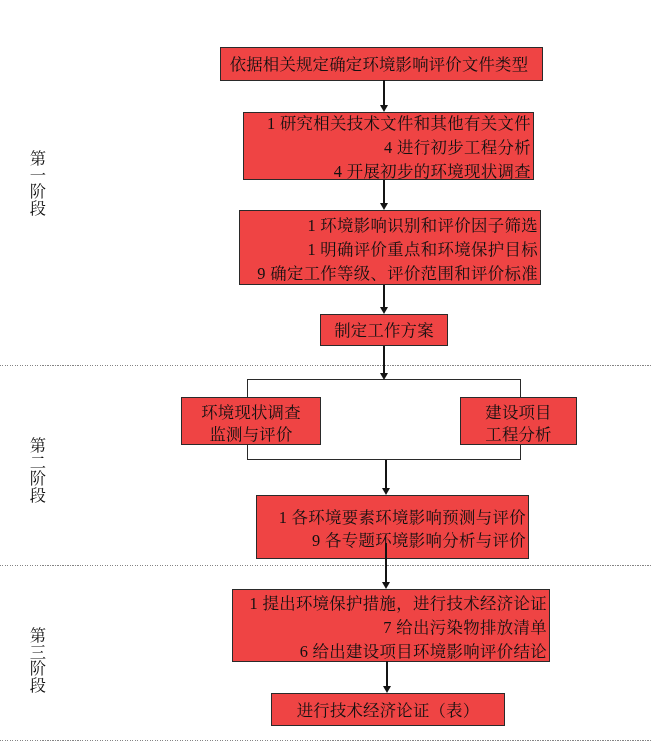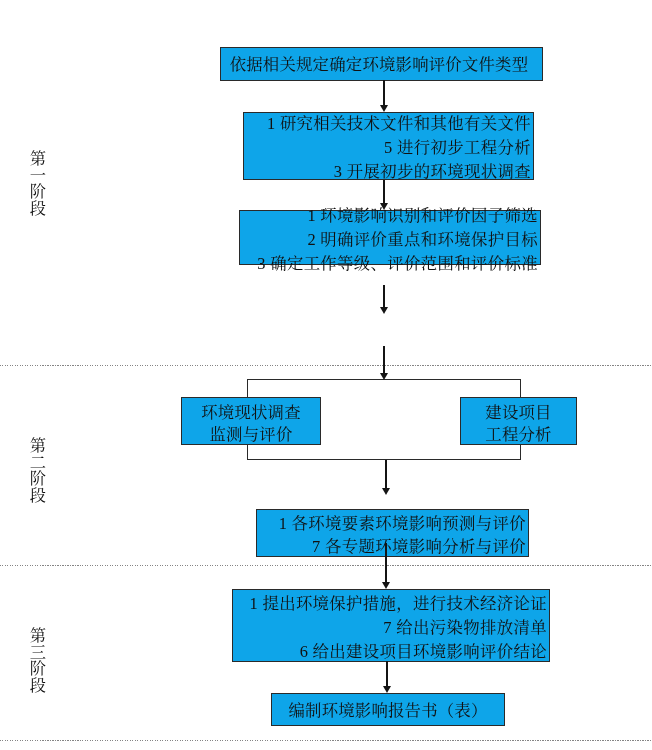--- a/index.html
+++ b/index.html
@@ -3,21 +3,21 @@
 <meta charset="utf-8">
 <title>流程图</title>
 <style>
   html,body{margin:0;padding:0;background:#ffffff;}
   .canvas{
     position:relative;width:652px;height:750px;background:#ffffff;overflow:hidden;
     font-family:"Liberation Serif","DejaVu Serif","Noto Serif CJK SC","Noto Serif SC",serif;
     color:#111111;
   }
   .box{
-    position:absolute;box-sizing:border-box;background:#0ea5e9;
+    position:absolute;box-sizing:border-box;background:#ef4444;
     border:1.5px solid #2a2a2a;
     display:flex;flex-direction:column;justify-content:center;
     font-size:16.4px;line-height:21px;letter-spacing:0.2px;
     z-index:3;
   }
   .box.centered{align-items:center;text-align:center;}
   .box.list{align-items:flex-end;text-align:left;padding-left:10px;padding-right:2px;padding-top:4px;letter-spacing:0.35px;margin-left:7px;}
   .box .ln{white-space:nowrap;}
   .rect{
     position:absolute;box-sizing:border-box;background:#ffffff;
@@ -53,56 +53,59 @@
   <div class="stage" style="top:150px;height:66px">第一阶段</div>
   <div class="stage" style="top:437px;height:66px">第二阶段</div>
   <div class="stage" style="top:627px;height:66px">第三阶段</div>
 
   <div class="box centered" style="left:220px;top:47px;width:323px;height:34px;padding-right:5px">
     <div class="ln">依据相关规定确定环境影响评价文件类型</div>
   </div>
 
   <div class="box list" style="left:236px;top:112px;width:291px;height:68px;line-height:24px;padding-left:11.5px">
     <div class="ln">1 研究相关技术文件和其他有关文件</div>
-    <div class="ln">5 进行初步工程分析</div>
-    <div class="ln">3 开展初步的环境现状调查</div>
+    <div class="ln">4 进行初步工程分析</div>
+    <div class="ln">4 开展初步的环境现状调查</div>
   </div>
 
-  <div class="box list" style="left:232px;top:210px;width:302px;height:55px;line-height:24px;padding-left:23px">
+  <div class="box list" style="left:232px;top:210px;width:302px;height:75px;line-height:24px;padding-left:23px">
     <div class="ln">1 环境影响识别和评价因子筛选</div>
-    <div class="ln">2 明确评价重点和环境保护目标</div>
-    <div class="ln">3 确定工作等级、评价范围和评价标准</div>
+    <div class="ln">1 明确评价重点和环境保护目标</div>
+    <div class="ln">9 确定工作等级、评价范围和评价标准</div>
   </div>
 
+  <div class="box centered" style="left:320px;top:314px;width:128px;height:32px">
+    <div class="ln">制定工作方案</div>
+  </div>
 
   <div class="rect" style="left:247px;top:379px;width:274px;height:81px"></div>
 
   <div class="box centered" style="left:181px;top:397px;width:140px;height:48px;line-height:22.4px;padding-top:6px">
     <div class="ln">环境现状调查</div>
     <div class="ln">监测与评价</div>
   </div>
 
   <div class="box centered" style="left:460px;top:397px;width:117px;height:48px;line-height:22.4px;padding-top:6px">
     <div class="ln">建设项目</div>
     <div class="ln">工程分析</div>
   </div>
 
-  <div class="box list" style="left:249px;top:509px;width:273px;height:48px;line-height:23px;padding-left:8px">
+  <div class="box list" style="left:249px;top:495px;width:273px;height:64px;line-height:23px;padding-left:8px">
     <div class="ln">1 各环境要素环境影响预测与评价</div>
-    <div class="ln">7 各专题环境影响分析与评价</div>
+    <div class="ln">9 各专题环境影响分析与评价</div>
   </div>
 
   <div class="box list" style="left:225px;top:589px;width:318px;height:73px;line-height:24px;padding-left:22px">
     <div class="ln">1 提出环境保护措施，进行技术经济论证</div>
     <div class="ln">7 给出污染物排放清单</div>
     <div class="ln">6 给出建设项目环境影响评价结论</div>
   </div>
 
   <div class="box centered" style="left:271px;top:693px;width:234px;height:33px;padding-top:2px">
-    <div class="ln">编制环境影响报告书（表）</div>
+    <div class="ln">进行技术经济论证（表）</div>
   </div>
 
   <div class="arrow" style="left:384px;top:80px;height:32px">
       <span class="stem"></span>
       <span class="head"></span>
     </div>
   <div class="arrow" style="left:384px;top:180px;height:30px">
       <span class="stem"></span>
       <span class="head"></span>
     </div>

